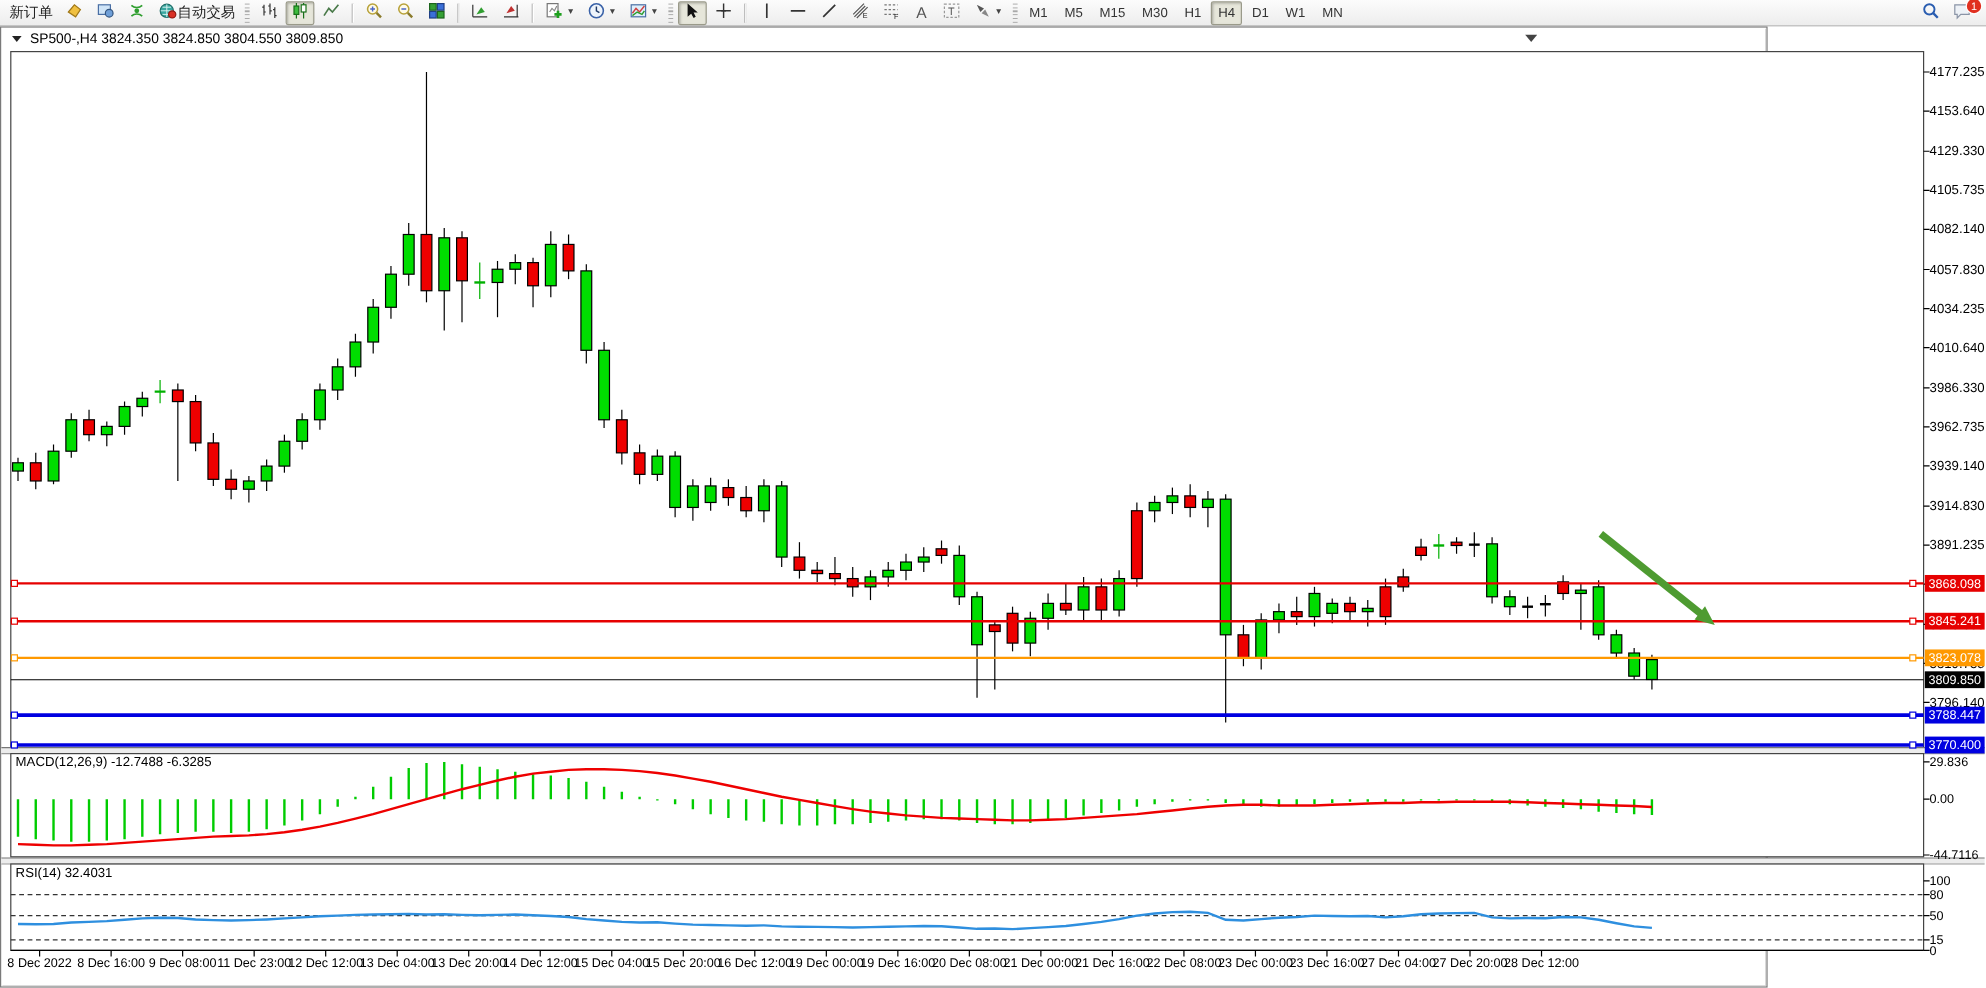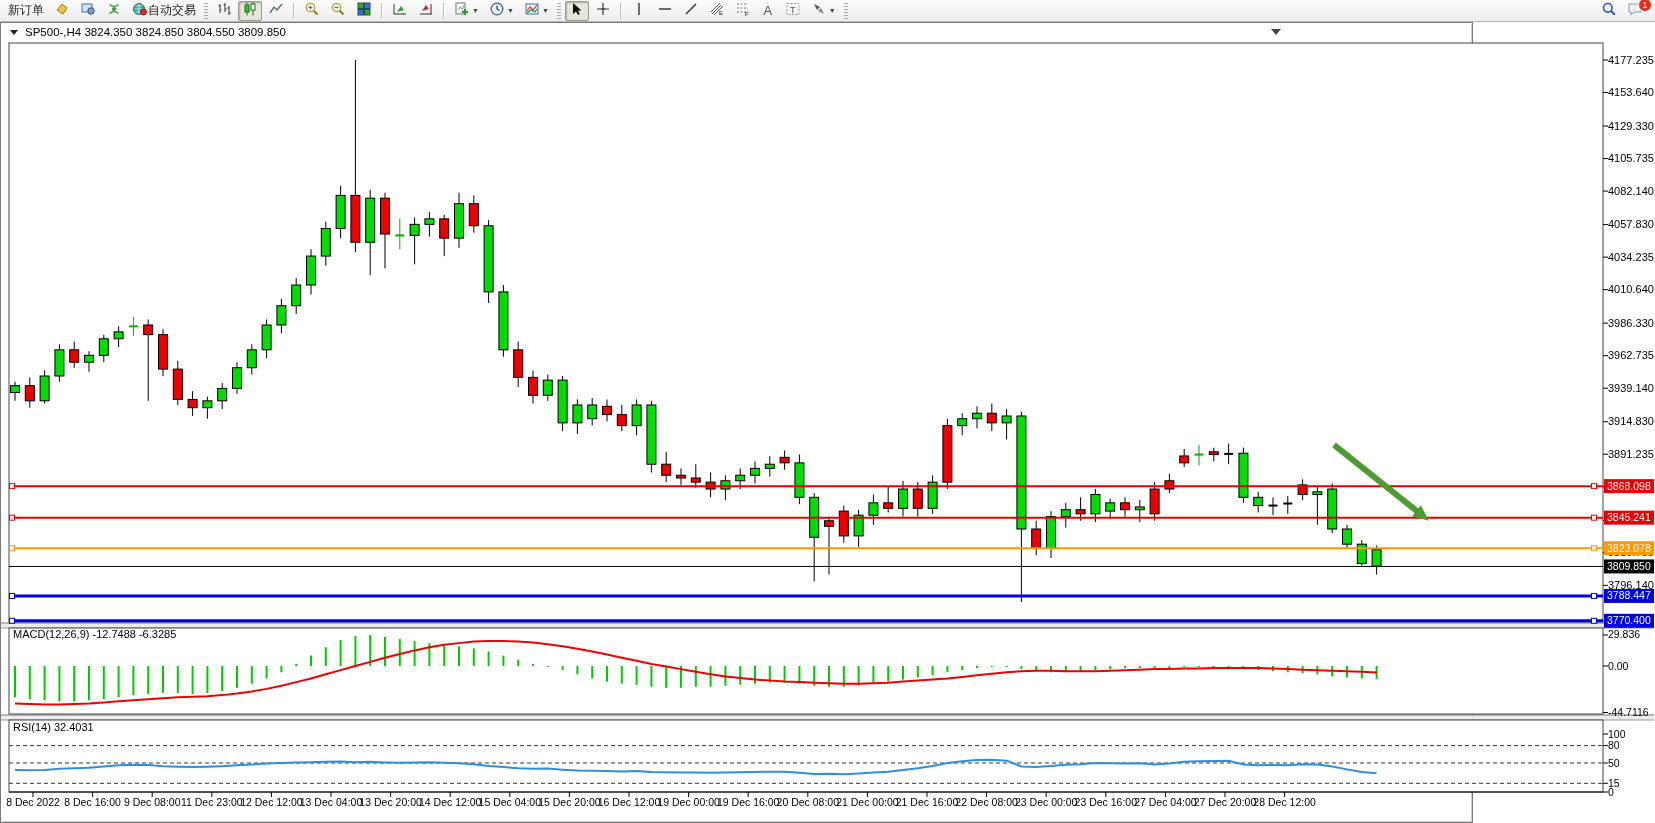--- a/index.html
+++ b/index.html
@@ -191,20 +191,31 @@
         </svg></span>
     </div>
   <div class="tbtn">
       <span><svg width="16" height="16">
           <polygon points="3,3 9,6 6,9" fill="#555"></polygon>
           <polygon points="13,13 7,10 10,7" fill="#888"></polygon>
         </svg></span>
       <span class="dd">▼</span>
     </div>
   <div class="grip"></div>
+  <div id="tf-bar" style="display:flex;align-items:center;">
+      <div class="tbtn tf-btn">M1</div>
+      <div class="tbtn tf-btn">M5</div>
+      <div class="tbtn tf-btn">M15</div>
+      <div class="tbtn tf-btn">M30</div>
+      <div class="tbtn tf-btn">H1</div>
+      <div class="tbtn tf-btn pressed">H4</div>
+      <div class="tbtn tf-btn">D1</div>
+      <div class="tbtn tf-btn">W1</div>
+      <div class="tbtn tf-btn">MN</div>
+    </div>
   <div class="tb-right">
     <div class="tbtn">
         <span><svg width="16" height="16">
             <circle cx="6.8" cy="6.8" r="4.3" fill="none" stroke="#2a5db0" stroke-width="1.6"></circle>
             <line x1="10" y1="10" x2="13.8" y2="13.8" stroke="#2a5db0" stroke-width="2"></line>
           </svg></span>
       </div>
     <div class="tbtn chat-wrap">
       <span><svg width="17" height="16">
             <path d="M2 3h12v8H7l-3 3v-3H2z" fill="#eef2f7" stroke="#8a94a6"></path>

